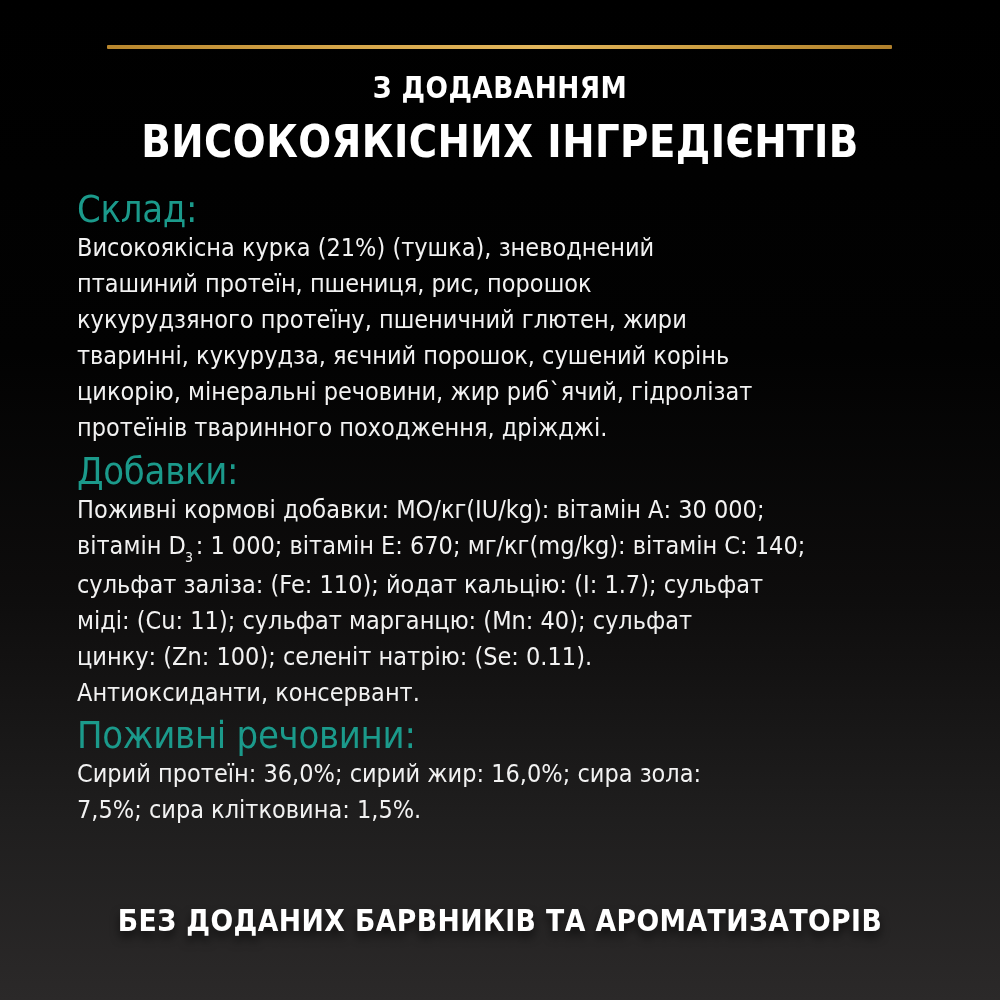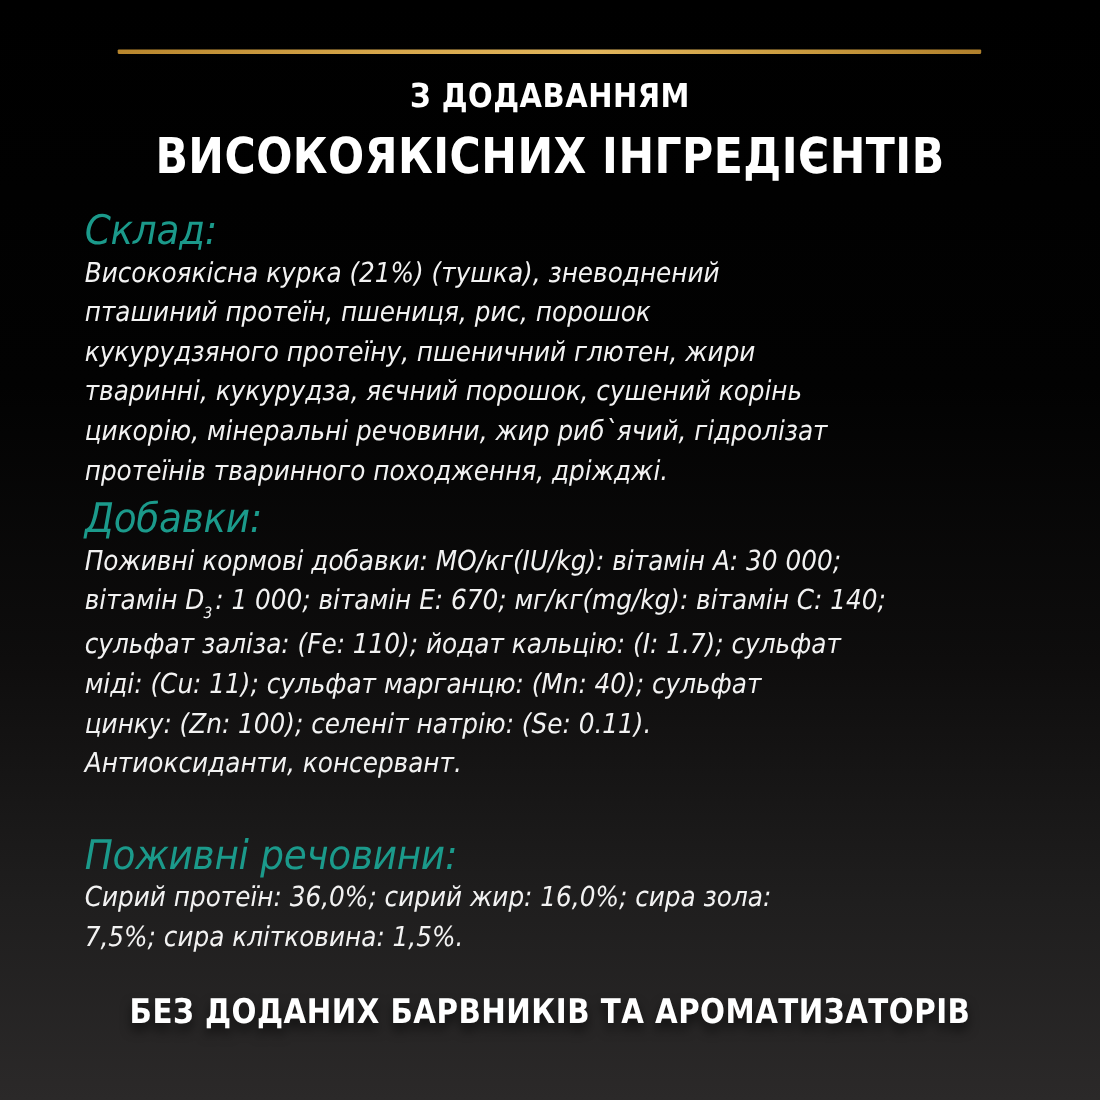--- a/index.html
+++ b/index.html
@@ -49,21 +49,20 @@
       font-size: 45px;
       letter-spacing: 0.5px;
       transform: scaleX(0.86);
       transform-origin: center;
       line-height: 58px;
     }
     .section {
       position: absolute;
       left: 77px;
       width: 880px;
-      font-style: italic;
     }
     .section-heading {
       color: #1b9a8b;
       font-family: "DejaVu Sans", sans-serif;
       font-weight: normal;
       font-size: 37px;
       line-height: 40px;
       letter-spacing: -0.3px;
       transform: scaleX(0.92);
       transform-origin: left;
@@ -80,21 +79,21 @@
     }
     .sub {
       font-size: 14px;
       position: relative;
       top: 8px;
       margin-left: -1px;
       margin-right: 3px;
     }
     #sec-composition { top: 190px; }
     #sec-additives { top: 452px; }
-    #sec-nutrients { top: 758px; }
+    #sec-nutrients { top: 716px; }
     .footer-title {
       position: absolute;
       left: 0;
       top: 898px;
       width: 1000px;
       text-align: center;
       font-family: "DejaVu Sans", sans-serif;
       font-weight: bold;
       font-size: 31px;
       letter-spacing: 0.5px;

